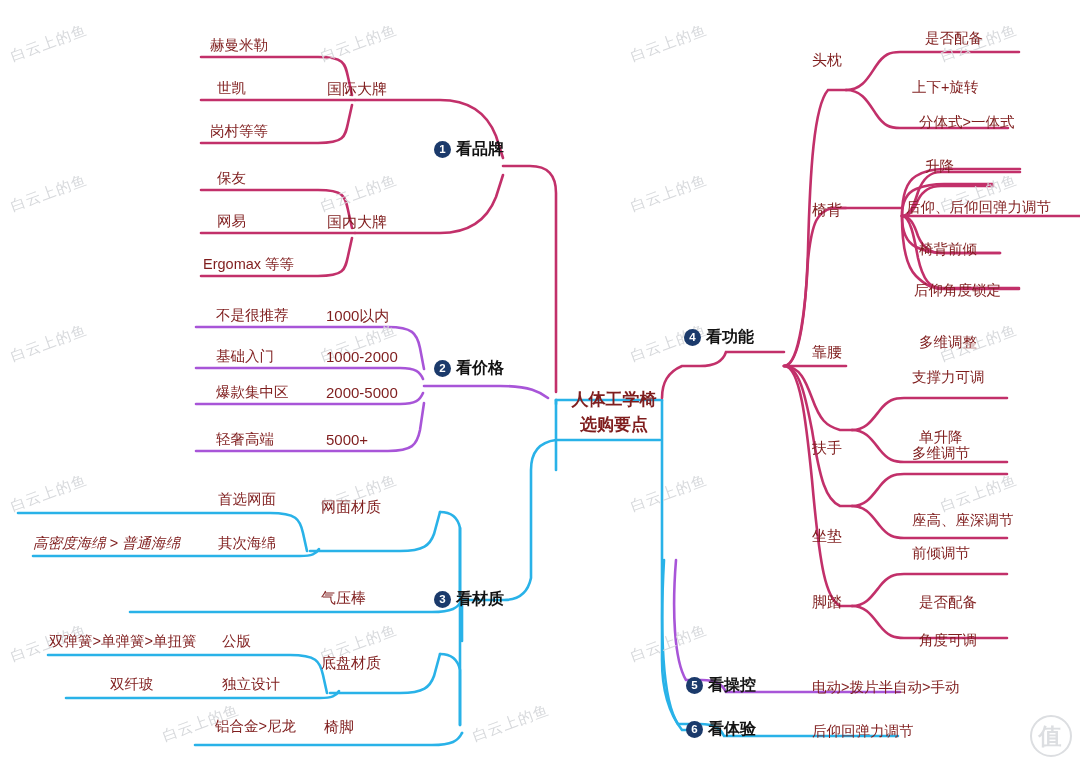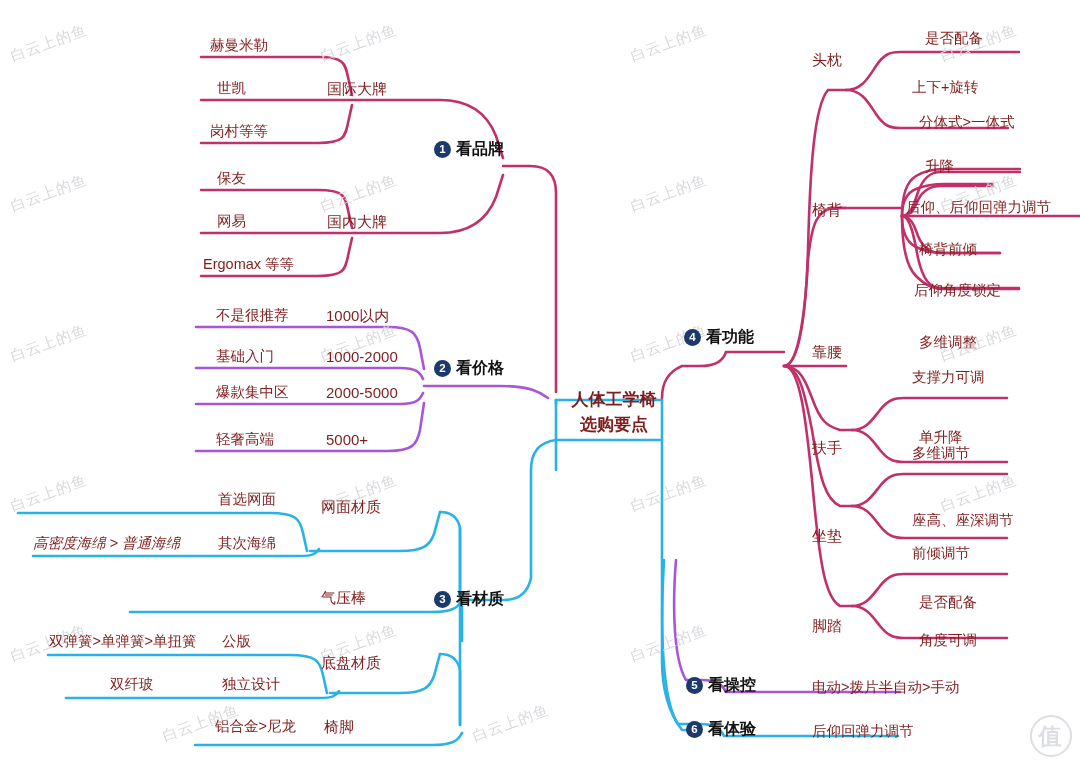--- a/index.html
+++ b/index.html
@@ -234,21 +234,21 @@
   <div class="lbl leaf" style="left:912px;top:368px;">支撑力可调</div>
 
   <div class="lbl mid" style="left:812px;top:438px;">扶手</div>
   <div class="lbl leaf" style="left:919px;top:428px;">单升降</div>
   <div class="lbl leaf" style="left:912px;top:444px;">多维调节</div>
 
   <div class="lbl mid" style="left:812px;top:526px;">坐垫</div>
   <div class="lbl leaf" style="left:912px;top:511px;">座高、座深调节</div>
   <div class="lbl leaf" style="left:912px;top:544px;">前倾调节</div>
 
-  <div class="lbl mid" style="left:812px;top:616px;text-align:center;">脚踏</div>
+  <div class="lbl mid" style="left:812px;top:592px;text-align:center;">脚踏</div>
   <div class="lbl leaf" style="left:919px;top:593px;">是否配备</div>
   <div class="lbl leaf" style="left:919px;top:631px;">角度可调</div>
 
   <div class="lbl leaf" style="left:812px;top:678px;">电动&gt;拨片半自动&gt;手动</div>
   <div class="lbl leaf" style="left:812px;top:722px;">后仰回弹力调节</div>
 
   <div id="brand">
     <span class="ring">值</span>
   </div>
 

